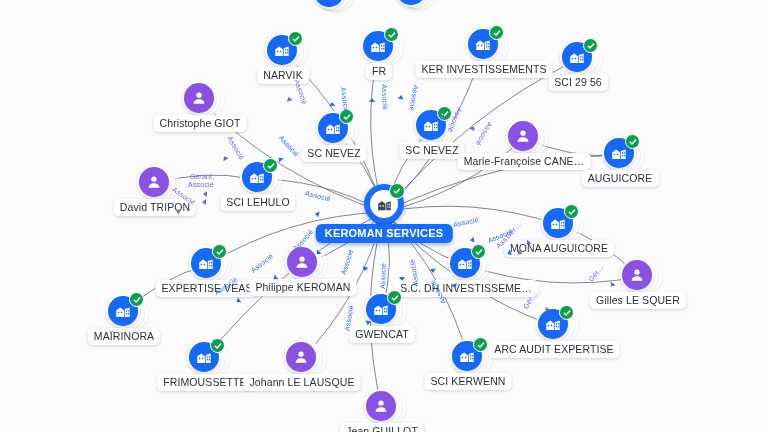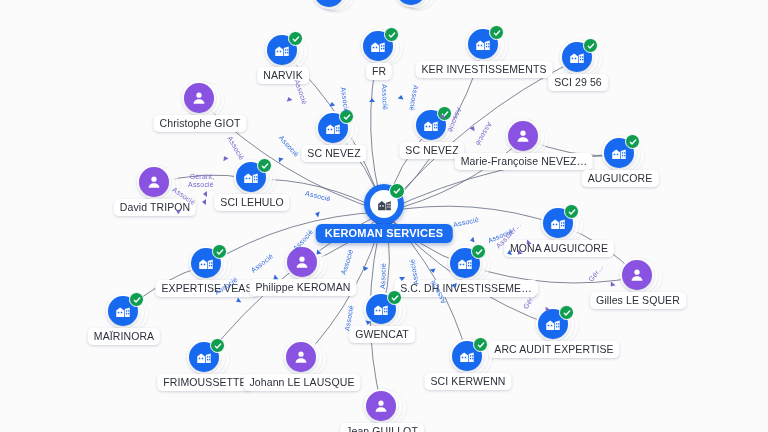--- a/index.html
+++ b/index.html
@@ -312,21 +312,21 @@
           <div class="card c3"></div>
           <div class="card c2"></div>
           <div class="card c1"></div>
           <div class="disc person">
             <svg width="18" height="18" viewBox="0 0 24 24" fill="#fff">
               <circle cx="12" cy="8.2" r="3.5"></circle>
               <path d="M4.8 19.8c0-3.9 3.2-6.2 7.2-6.2s7.2 2.3 7.2 6.2z"></path>
             </svg>
           </div>
         </div>
-        <div class="label">Marie-Françoise NEVEZ…</div>
+        <div class="label">Marie-Françoise CANE…</div>
       </div>
       <div class="node" style="left: 620px; top: 155px;">
         <div class="stack">
           <div class="card c3"></div>
           <div class="card c2"></div>
           <div class="card c1"></div>
           <div class="disc company">
             <svg width="18" height="18" viewBox="0 0 24 24" fill="#fff">
               <path d="M3 20V11.2L8.2 7.2l5.2 4V20H3z"></path>
               <path d="M14.3 20V9.4l6.7-2.1V20h-6.7z" opacity="0.95"></path>
@@ -353,21 +353,21 @@
           <div class="card c1"></div>
           <div class="disc person">
             <svg width="18" height="18" viewBox="0 0 24 24" fill="#fff">
               <circle cx="12" cy="8.2" r="3.5"></circle>
               <path d="M4.8 19.8c0-3.9 3.2-6.2 7.2-6.2s7.2 2.3 7.2 6.2z"></path>
             </svg>
           </div>
         </div>
         <div class="label">David TRIPON</div>
       </div>
-      <div class="node" style="left: 252px; top: 179px;">
+      <div class="node" style="left: 258px; top: 179px;">
         <div class="stack">
           <div class="card c3"></div>
           <div class="card c2"></div>
           <div class="card c1"></div>
           <div class="disc company">
             <svg width="18" height="18" viewBox="0 0 24 24" fill="#fff">
               <path d="M3 20V11.2L8.2 7.2l5.2 4V20H3z"></path>
               <path d="M14.3 20V9.4l6.7-2.1V20h-6.7z" opacity="0.95"></path>
               <rect x="5" y="13" width="2" height="2" fill="#1769f0"></rect>
               <rect x="9" y="13" width="2" height="2" fill="#1769f0"></rect>

